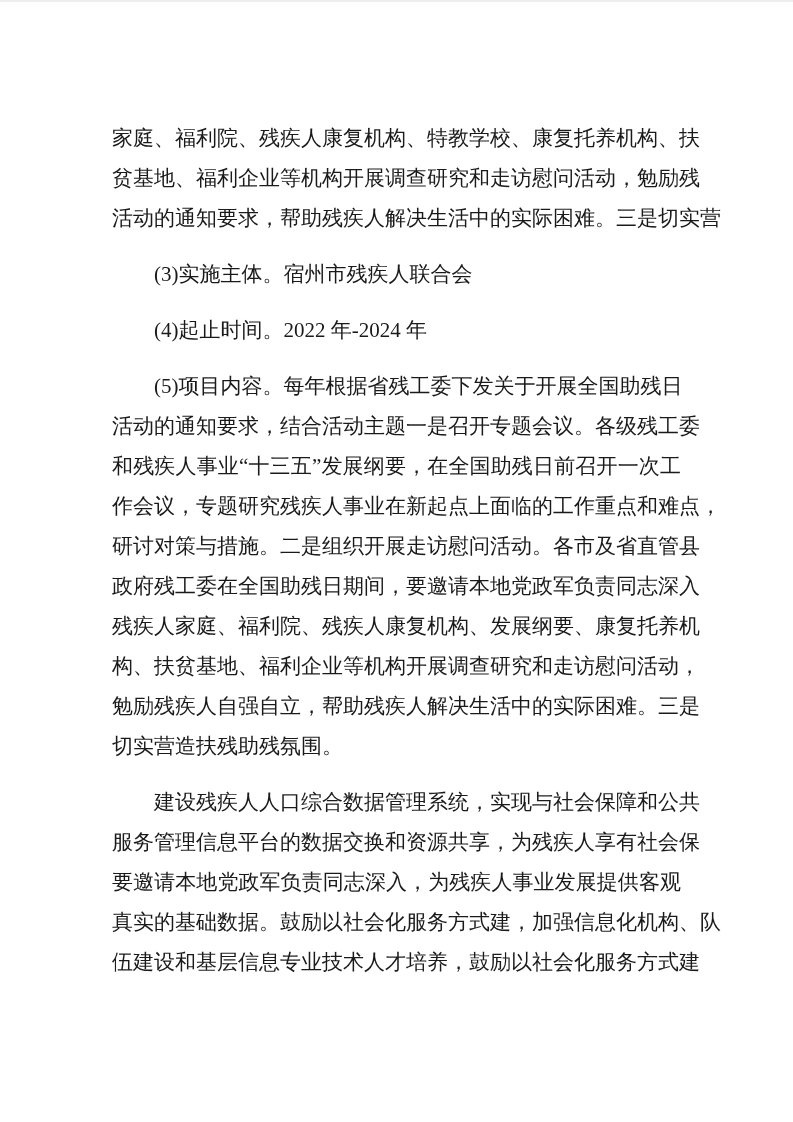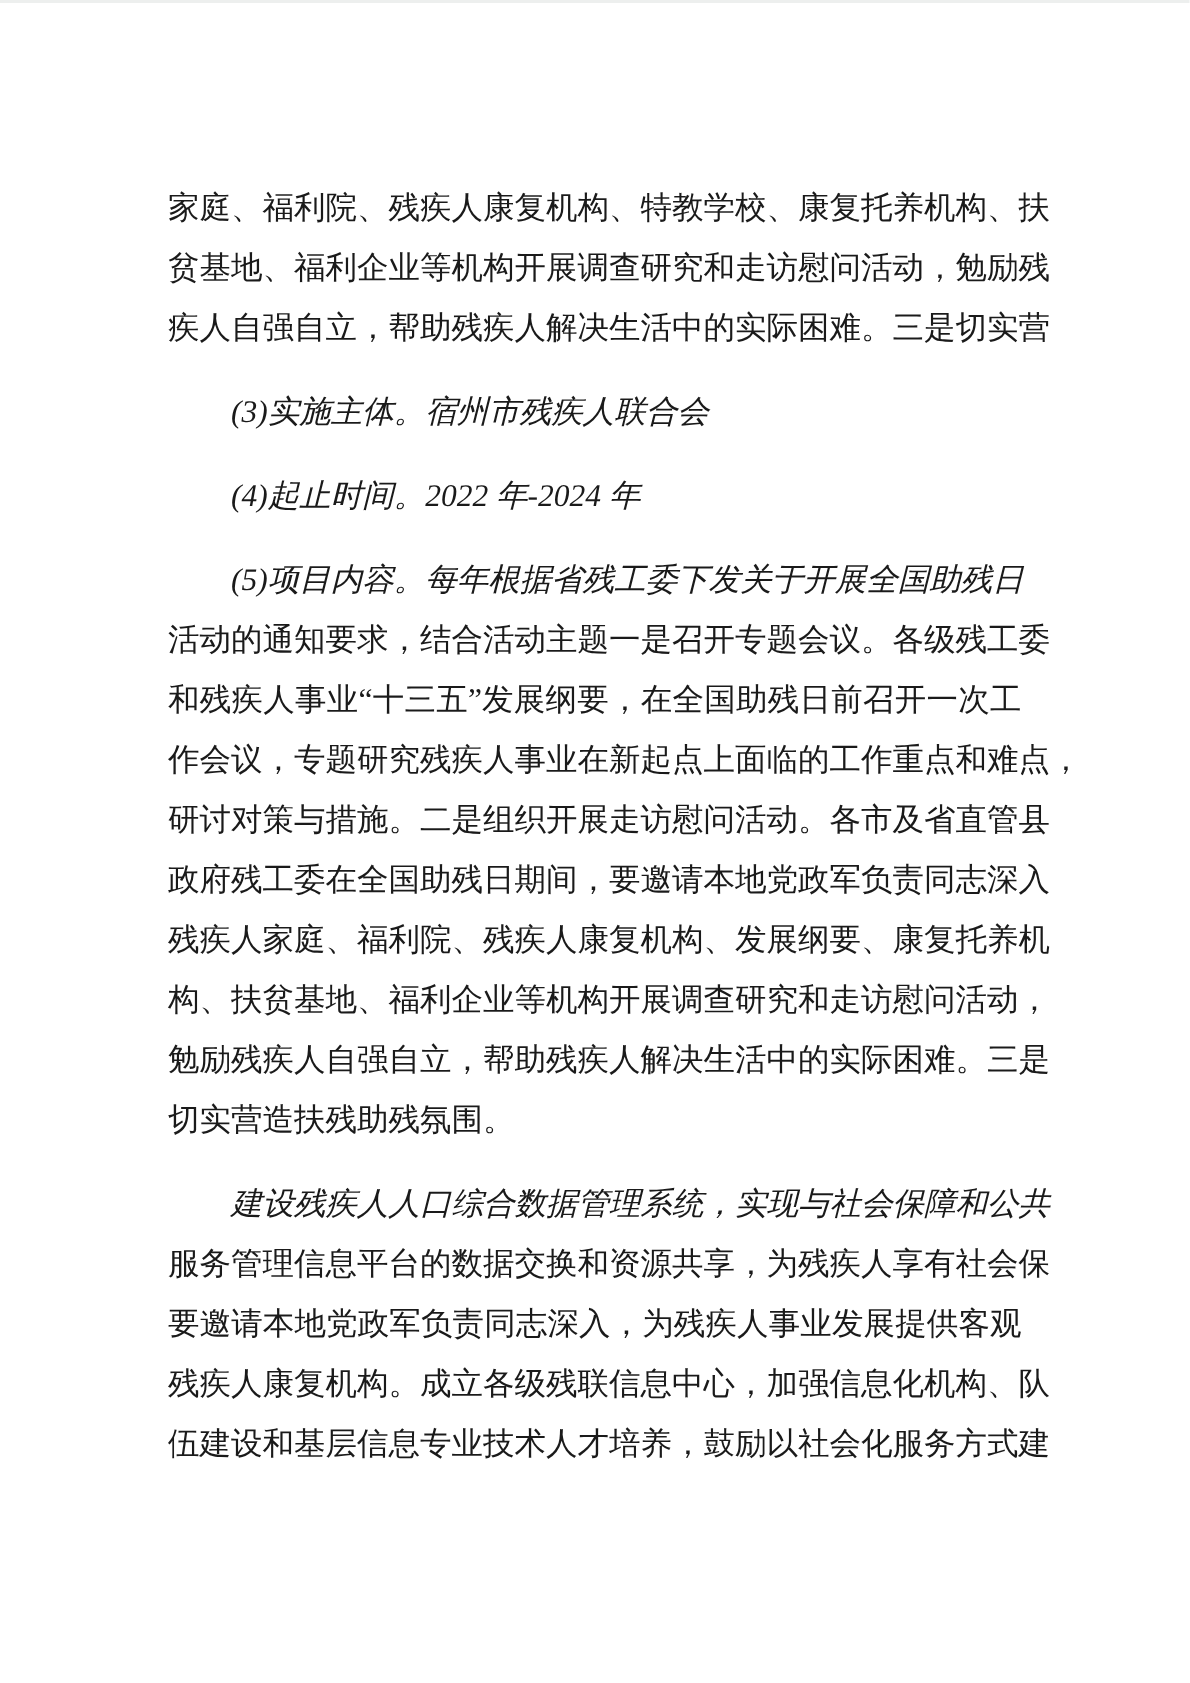--- a/index.html
+++ b/index.html
@@ -36,32 +36,31 @@
     text-align: justify;
     text-align-last: justify;
     text-justify: inter-character;
     height: 40px;
   }
   .line.end {
     text-align-last: left;
   }
   .line.indent {
     text-indent: 2em;
-    font-style: italic;
   }
 </style>
 </head>
 <body style="border-top-color: rgb(237, 239, 238);">
 
 <div class="page" style="background: rgb(255, 255, 255); color: rgb(26, 26, 26);">
 
   <div class="para">
     <div class="line">家庭、福利院、残疾人康复机构、特教学校、康复托养机构、扶</div>
     <div class="line">贫基地、福利企业等机构开展调查研究和走访慰问活动，勉励残</div>
-    <div class="line">疾人自强自立，帮助残疾人解决生活中的实际困难。三是切实营</div>
+    <div class="line">活动的通知要求，帮助残疾人解决生活中的实际困难。三是切实营</div>
   </div>
 
   <div class="para gap-before">
     <div class="line end indent">(3)实施主体。宿州市残疾人联合会</div>
   </div>
 
   <div class="para">
     <div class="line end indent">(4)起止时间。2022 年-2024 年</div>
   </div>
 
@@ -75,17 +74,17 @@
     <div class="line">残疾人家庭、福利院、残疾人康复机构、发展纲要、康复托养机</div>
     <div class="line">构、扶贫基地、福利企业等机构开展调查研究和走访慰问活动，</div>
     <div class="line">勉励残疾人自强自立，帮助残疾人解决生活中的实际困难。三是</div>
     <div class="line end">切实营造扶残助残氛围。</div>
   </div>
 
   <div class="para">
     <div class="line indent">建设残疾人人口综合数据管理系统，实现与社会保障和公共</div>
     <div class="line">服务管理信息平台的数据交换和资源共享，为残疾人享有社会保</div>
     <div class="line">要邀请本地党政军负责同志深入，为残疾人事业发展提供客观</div>
-    <div class="line">残疾人康复机构。成立各级残联信息中心，加强信息化机构、队</div>
+    <div class="line">真实的基础数据。鼓励以社会化服务方式建，加强信息化机构、队</div>
     <div class="line">伍建设和基层信息专业技术人才培养，鼓励以社会化服务方式建</div>
   </div>
 
 </div>
 
 </body></html>

